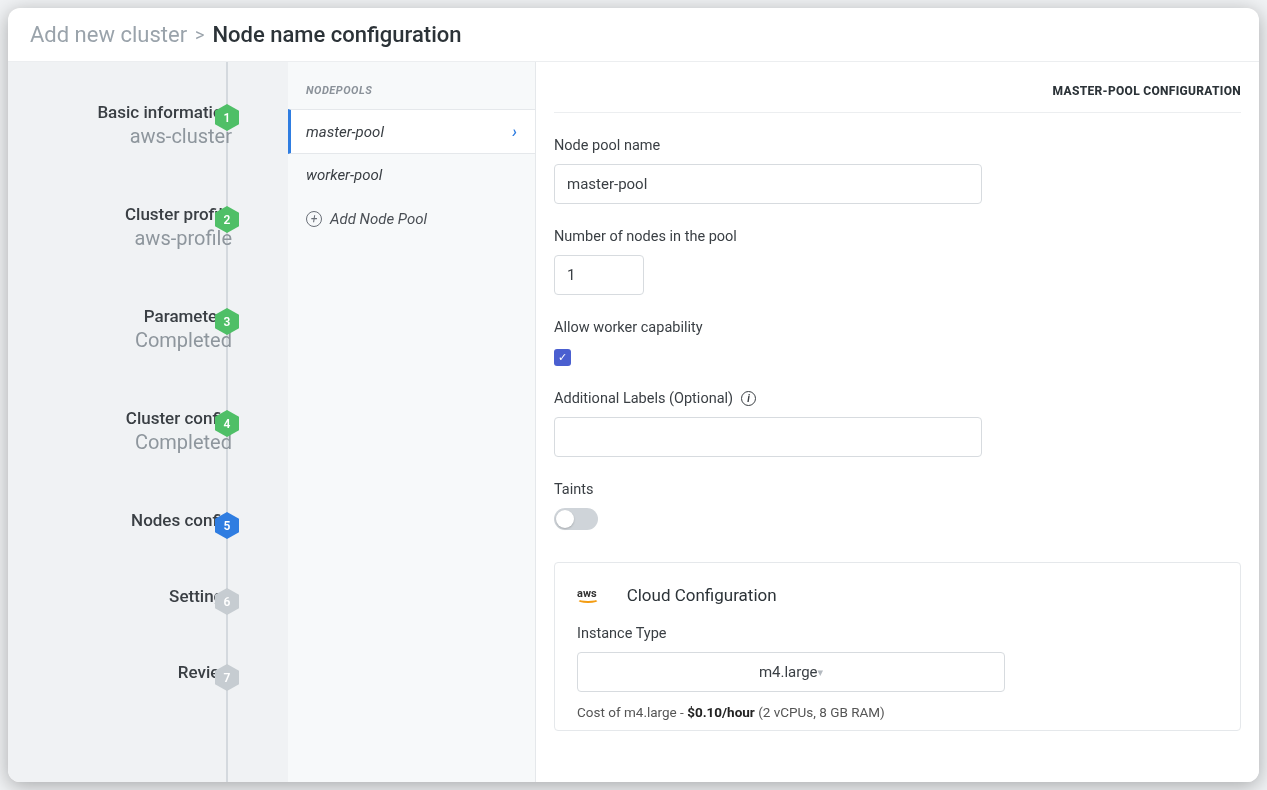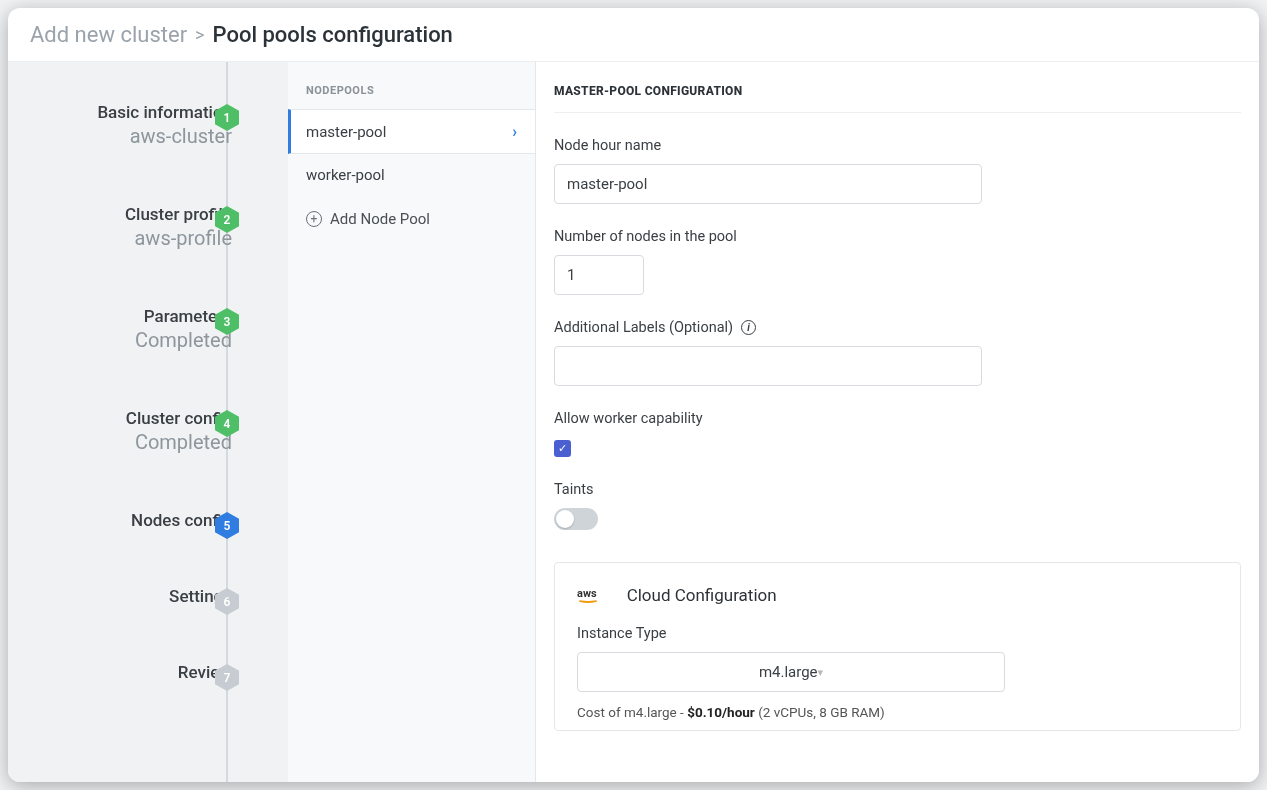--- a/index.html
+++ b/index.html
@@ -91,20 +91,21 @@
     clip-path: polygon(50% 0, 100% 25%, 100% 75%, 50% 100%, 0 75%, 0 25%);
   }
   .hex.done   { background: #4fbf67; }
   .hex.active { background: #2f7de1; }
   .hex.todo   { background: #c6ccd1; }
   
   .pools {
     width: 248px;
     background: #f7f9fa;
     border-right: 1px solid #e5e8eb;
+    font-style: italic;
   }
   .pools-header {
     font-size: 11px;
     letter-spacing: 0.5px;
     color: #8a9199;
     font-weight: 700;
     padding: 22px 18px 12px;
     text-transform: uppercase;
   }
   .pool-item {
@@ -148,20 +149,21 @@
     overflow-y: auto;
   }
   .config-title {
     font-size: 12px;
     font-weight: 800;
     letter-spacing: 0.3px;
     color: #2c3338;
     padding: 22px 0 14px;
     border-bottom: 1px solid #eceef0;
     text-transform: uppercase;
+    text-align: right;
   }
   .field { margin-top: 24px; }
   .label {
     font-size: 14.5px;
     color: #3a3f44;
     margin-bottom: 10px;
     display: flex;
     align-items: center;
     gap: 8px;
   }
@@ -246,21 +248,21 @@
   .cost-line b { color: #222; font-weight: 700; margin-top: 20px; }
 </style>
 </head>
 <body>
 
 <div class="app">
 
   <div class="breadcrumb">
     <span class="crumb1">Add new cluster</span>
     <span class="sep">&gt;</span>
-    <span class="crumb2">Pool pools configuration</span>
+    <span class="crumb2">Node name configuration</span>
   </div>
 
   <div class="body">
 
     <div class="stepper">
       <div class="stepper-line"></div>
 
       <div class="step">
         <div class="step-text">
           <div class="step-title">Basic information</div>
@@ -327,40 +329,40 @@
       <div class="add-pool">
         <span class="plus">+</span>
         <span>Add Node Pool</span>
       </div>
     </div>
 
     <div class="config">
       <div class="config-title">MASTER-POOL CONFIGURATION</div>
 
       <div class="field">
-        <div class="label">Node hour name</div>
+        <div class="label">Node pool name</div>
         <input class="input" value="master-pool" style="">
       </div>
 
       <div class="field">
         <div class="label">Number of nodes in the pool</div>
         <input class="input small" value="1" style="">
+      </div>
+
+      <div class="field">
+        <div class="label">Allow worker capability</div>
+        <div class="checkbox">✓</div>
       </div>
 
       <div class="field">
         <div class="label">
           <span>Additional Labels (Optional)</span>
           <span class="info-icon">i</span>
         </div>
         <input class="input" value="" style="">
-      </div>
-
-      <div class="field">
-        <div class="label">Allow worker capability</div>
-        <div class="checkbox">✓</div>
       </div>
 
       <div class="field">
         <div class="label">Taints</div>
         <div class="toggle">
           <div class="knob"></div>
         </div>
       </div>
 
       <div class="cloud-box">

